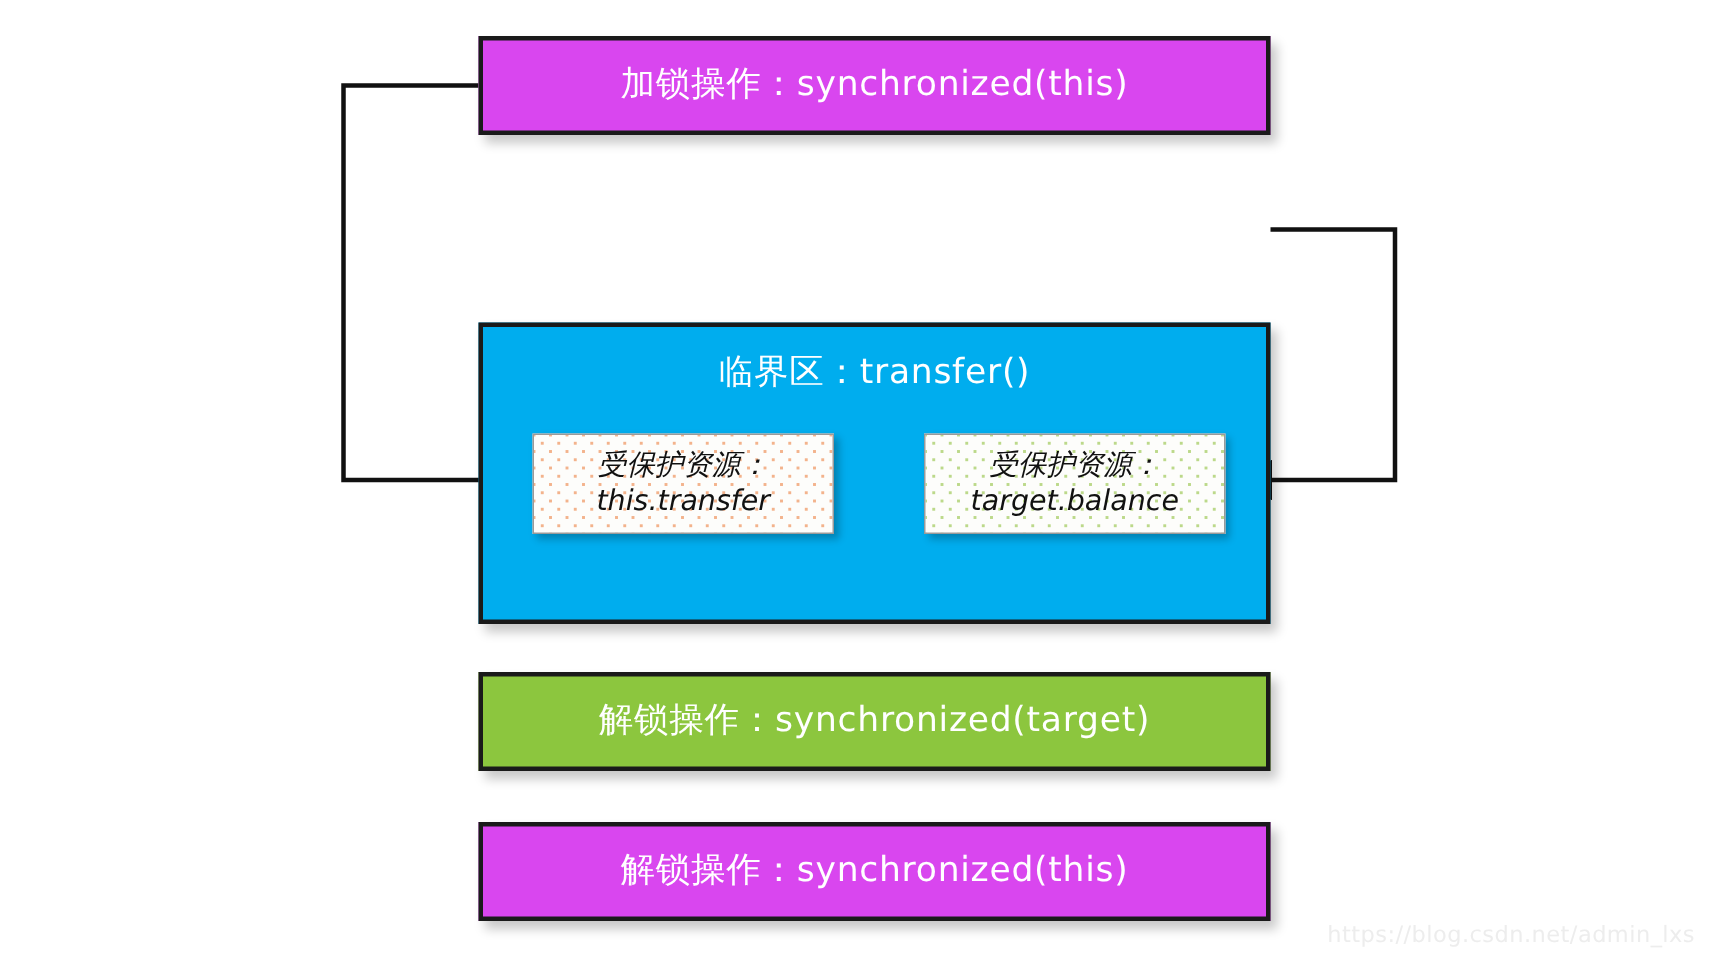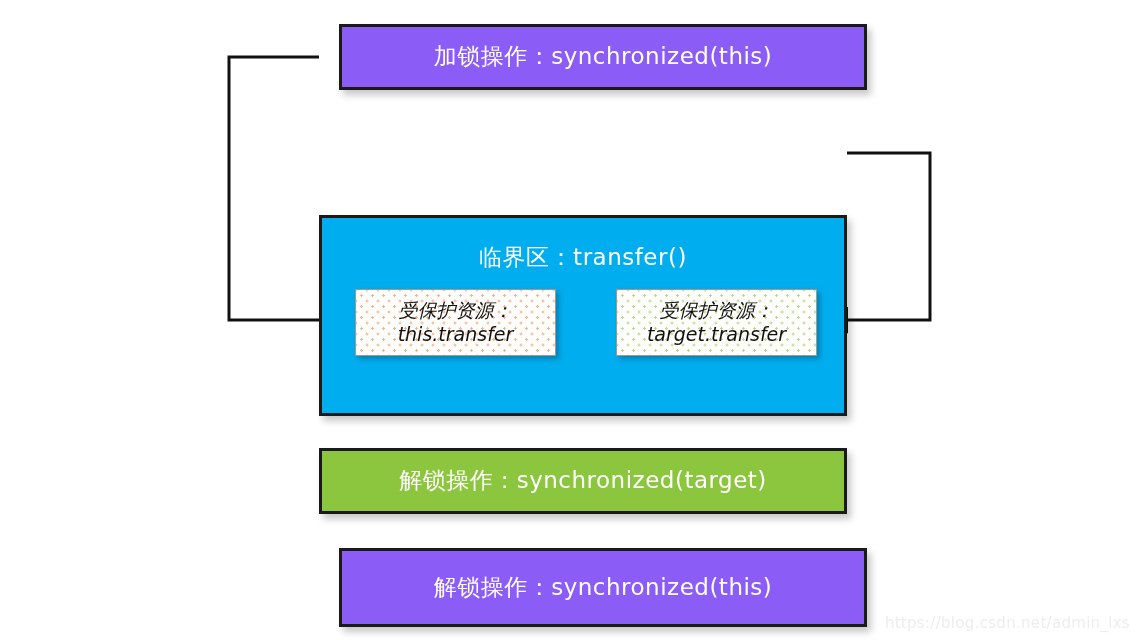--- a/index.html
+++ b/index.html
@@ -19,34 +19,34 @@
     box-sizing:border-box;
     display:flex;align-items:center;justify-content:center;
     color:#ffffff;
     font-size:23px;
     letter-spacing:0.5px;
     box-shadow:4px 5px 7px rgba(0,0,0,0.22);
     text-align:center;
     line-height:1.1;
   }
   .bar .label{white-space:nowrap;}
-  .orange{background:#8b5cf6;margin-left:20px;}
+  .orange{background:#d946ef;}
   .green{background:#8CC63E;}
 
   
   #critical{
     position:absolute;
     left:319px;top:215px;width:528px;height:201px;
     background:#00ADEE;
     border:3px solid #1a1a1a;
     box-sizing:border-box;
     box-shadow:4px 5px 7px rgba(0,0,0,0.22);
   }
   #critical-title{
-    position:absolute;top:24px;left:0;width:100%;
+    position:absolute;top:14px;left:0;width:100%;
     text-align:center;color:#ffffff;font-size:23px;
     letter-spacing:0.5px;
   }
 
   
   .resource{
     position:absolute;
     top:71px;
     width:201px;height:67px;
     border:1px solid #9a9a9a;
@@ -115,26 +115,26 @@
   <div id="critical">
     <div id="critical-title">临界区：transfer()</div>
 
     <div class="resource" id="res-this">
       <span class="r1">受保护资源：</span>
       <span class="r2">this.transfer</span>
     </div>
 
     <div class="resource" id="res-target">
       <span class="r1">受保护资源：</span>
-      <span class="r2">target.transfer</span>
+      <span class="r2">target.balance</span>
     </div>
   </div>
 
   <div class="bar green" style="top:448px;height:66px;">
     <span class="label">解锁操作：synchronized(target)</span>
   </div>
 
-  <div class="bar orange" style="top:548px;height:79px;">
+  <div class="bar orange" style="top:548px;height:66px;">
     <span class="label">解锁操作：synchronized(this)</span>
   </div>
 
   <div id="watermark">https://blog.csdn.net/admin_lxs</div>
 </div>
 
 </body></html>

